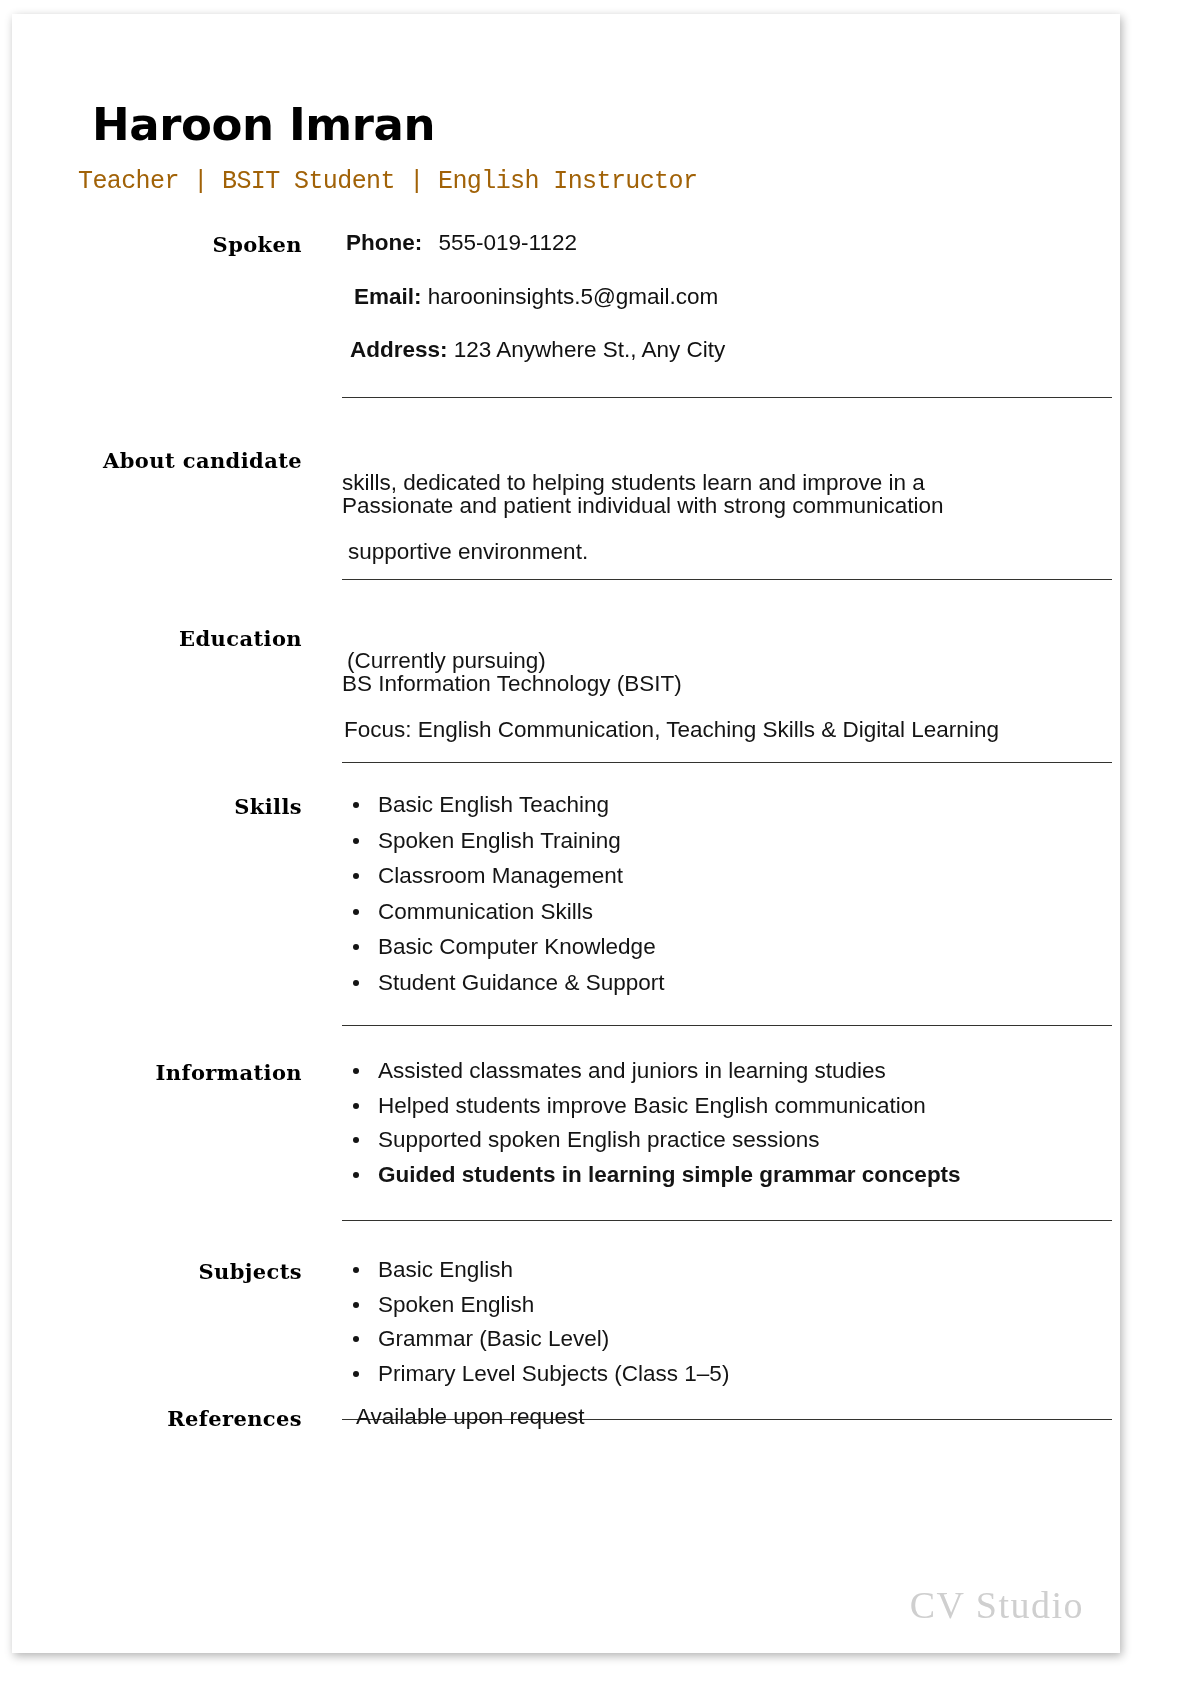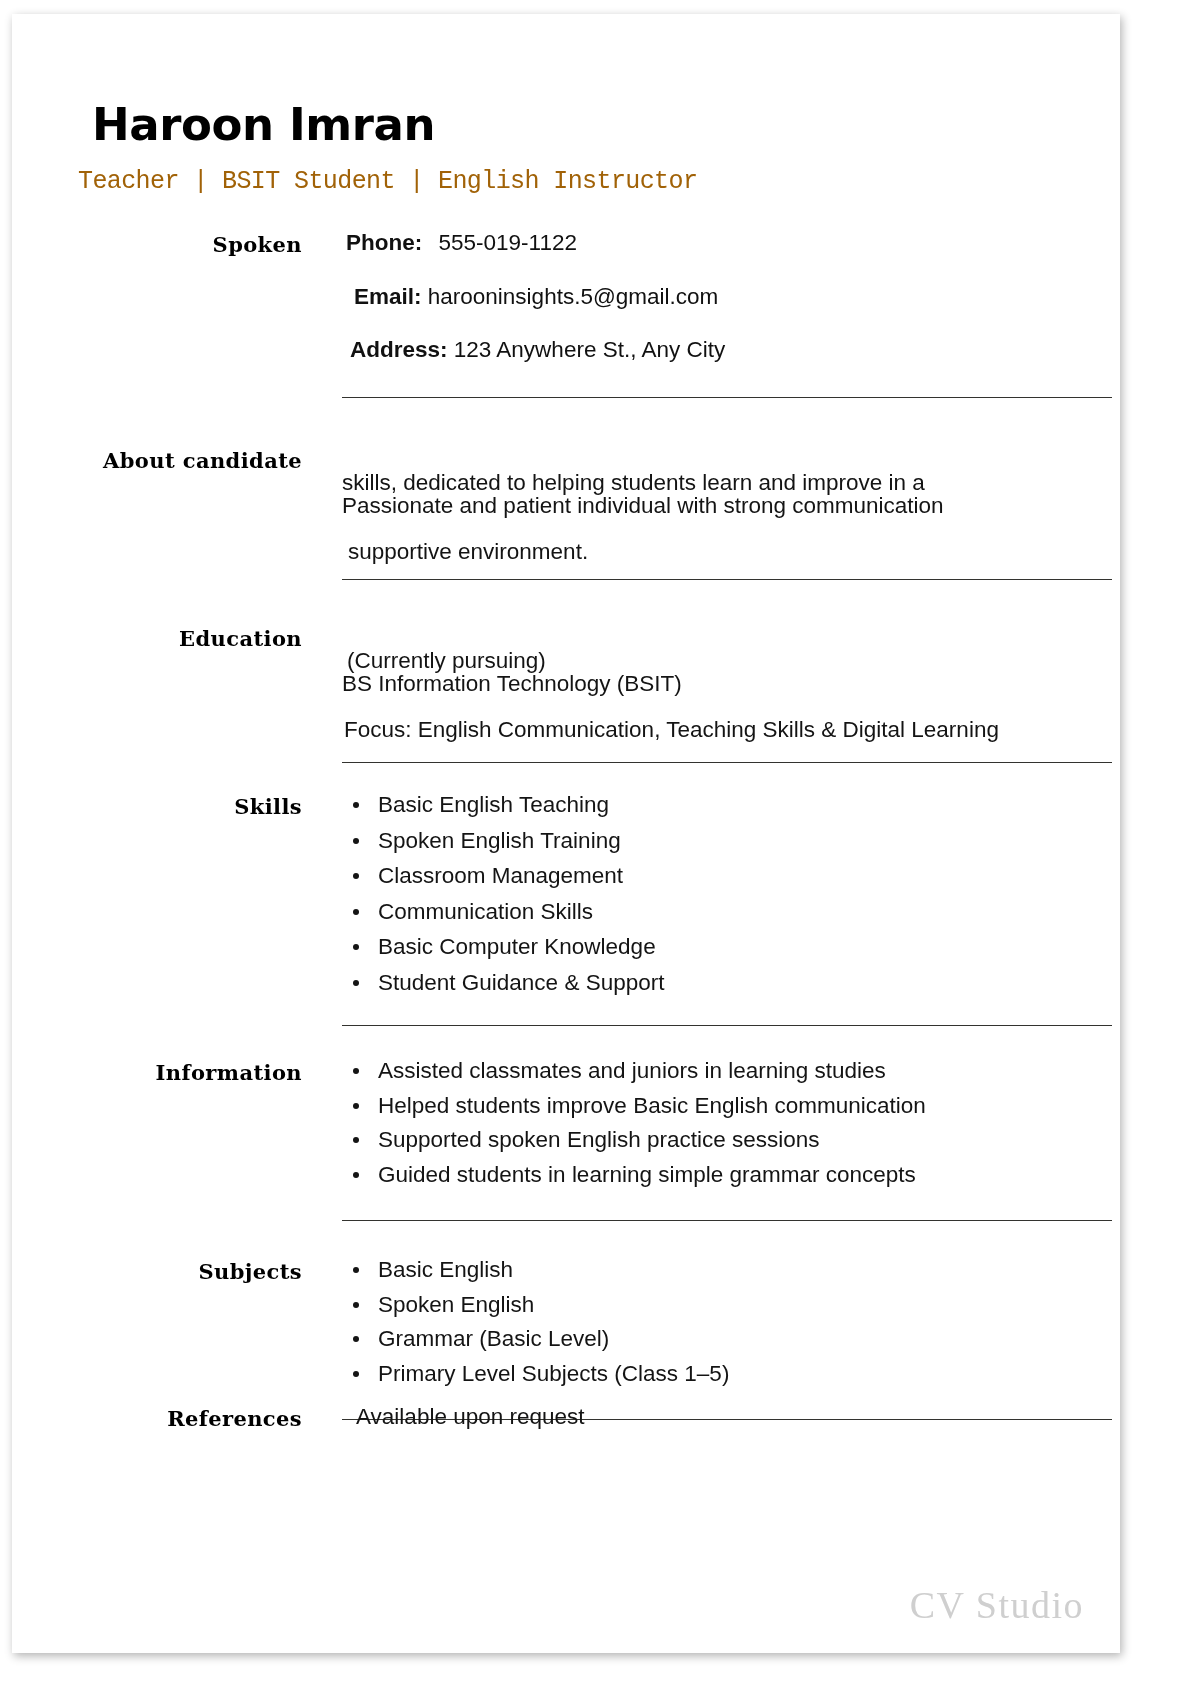--- a/index.html
+++ b/index.html
@@ -223,21 +223,21 @@
 
     <div class="rule" style="top:1011px;"></div>
 
     <div class="section" style="top:1046px;">
       <div class="sec-label">Information</div>
       <div class="sec-body">
         <ul class="bullets">
           <li><span class="dot"></span><span>Assisted classmates and juniors in learning studies</span></li>
           <li style="margin-top:12px;"><span class="dot"></span><span>Helped students improve Basic English communication</span></li>
           <li style="margin-top:12px;"><span class="dot"></span><span>Supported spoken English practice sessions</span></li>
-          <li style="margin-top:12px;"><span class="dot"></span><span>Guided students in learning simple grammar concepts</span></li>
+          <li style="margin-top:12px;font-weight:bold;"><span class="dot"></span><span>Guided students in learning simple grammar concepts</span></li>
         </ul>
       </div>
     </div>
 
     <div class="rule" style="top:1206px;"></div>
 
     <div class="section" style="top:1245px;">
       <div class="sec-label">Subjects</div>
       <div class="sec-body">
         <ul class="bullets">

